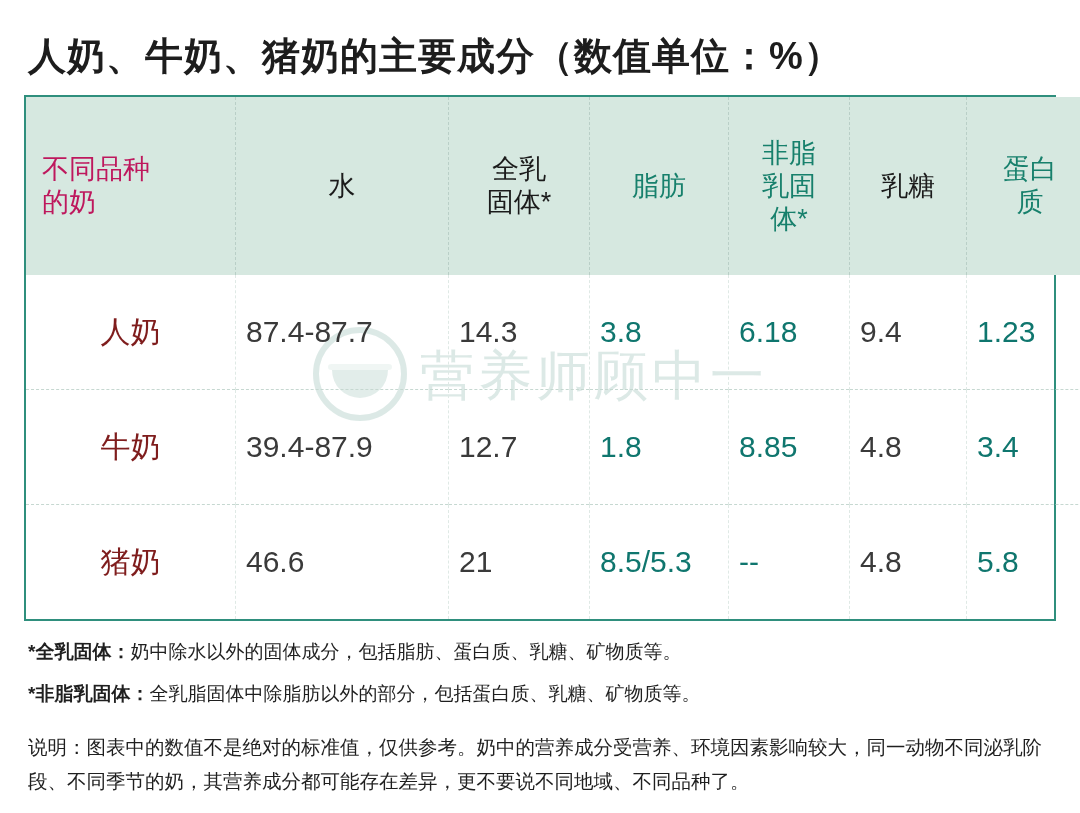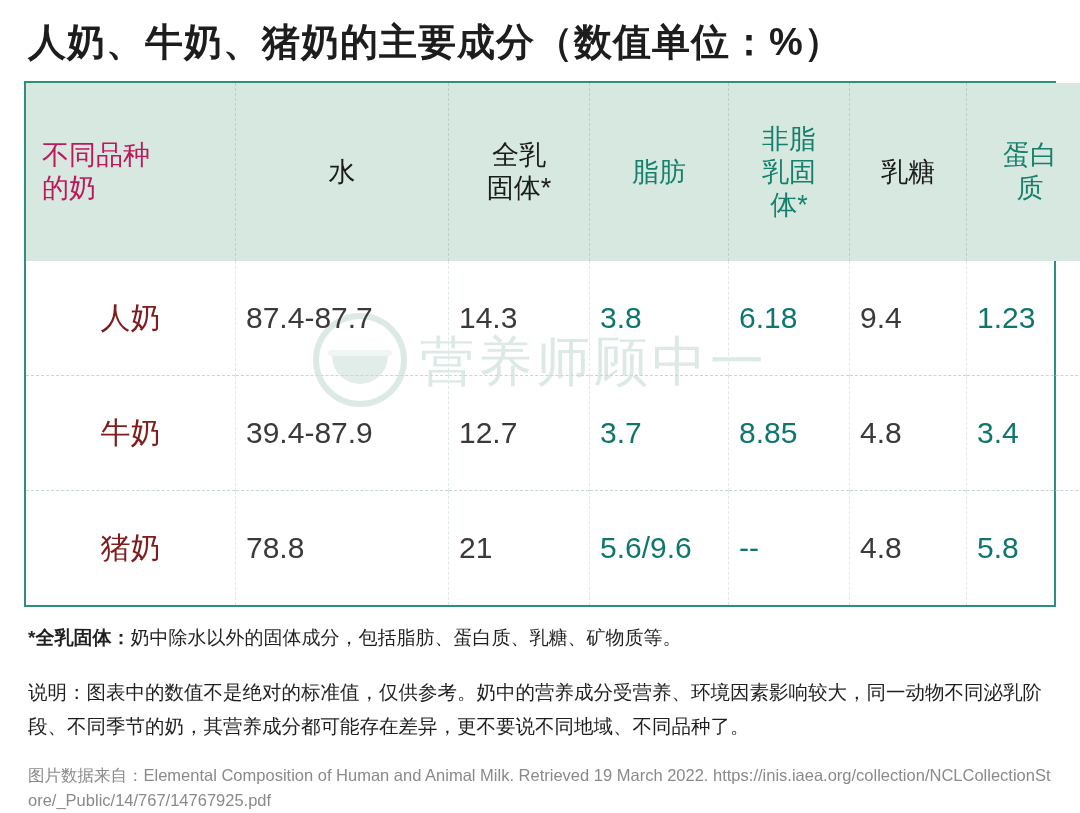--- a/index.html
+++ b/index.html
@@ -12,21 +12,21 @@
     background: #ffffff;
     font-family: "Liberation Sans", sans-serif;
     color: #2b2b2b;
     overflow: hidden;
   }
   .page {
     position: relative;
     width: 1080px;
     height: 743px;
     box-sizing: border-box;
-    padding: 0 24px;
+    padding: 14px 24px;
   }
   .title {
     font-size: 38px;
     font-weight: 700;
     color: #1d1d1d;
     letter-spacing: 1px;
     padding: 18px 0 14px 4px;
     line-height: 1.3;
   }
   .table-wrap {
@@ -183,41 +183,44 @@
           <td class="accent">3.8</td>
           <td class="accent">6.18</td>
           <td>9.4</td>
           <td class="accent">1.23</td>
 
         </tr>
         <tr>
           <td class="rowhead">牛奶</td>
           <td>39.4-87.9</td>
           <td>12.7</td>
-          <td class="accent">3.7</td>
+          <td class="accent">1.8</td>
           <td class="accent">8.85</td>
           <td>4.8</td>
           <td class="accent">3.4</td>
 
         </tr>
         <tr>
           <td class="rowhead">猪奶</td>
-          <td>78.8</td>
+          <td>46.6</td>
           <td>21</td>
-          <td class="accent">5.6/9.6</td>
+          <td class="accent">8.5/5.3</td>
           <td class="accent">--</td>
           <td>4.8</td>
           <td class="accent">5.8</td>
 
         </tr>
       </tbody>
     </table>
   </div>
 
   <div class="footnotes">
     <div class="footnote">
       <b>*全乳固体：</b><span>奶中除水以外的固体成分，包括脂肪、蛋白质、乳糖、矿物质等。</span>
     </div>
+    <div class="footnote">
+      <b>*非脂乳固体：</b><span>全乳脂固体中除脂肪以外的部分，包括蛋白质、乳糖、矿物质等。</span>
+    </div>
     <div class="note">说明：图表中的数值不是绝对的标准值，仅供参考。奶中的营养成分受营养、环境因素影响较大，同一动物不同泌乳阶段、不同季节的奶，其营养成分都可能存在差异，更不要说不同地域、不同品种了。</div>
     <div class="source">图片数据来自：Elemental Composition of Human and Animal Milk. Retrieved 19 March 2022. https://inis.iaea.org/collection/NCLCollectionStore/_Public/14/767/14767925.pdf</div>
   </div>
 
 </div>
 
 </body></html>

